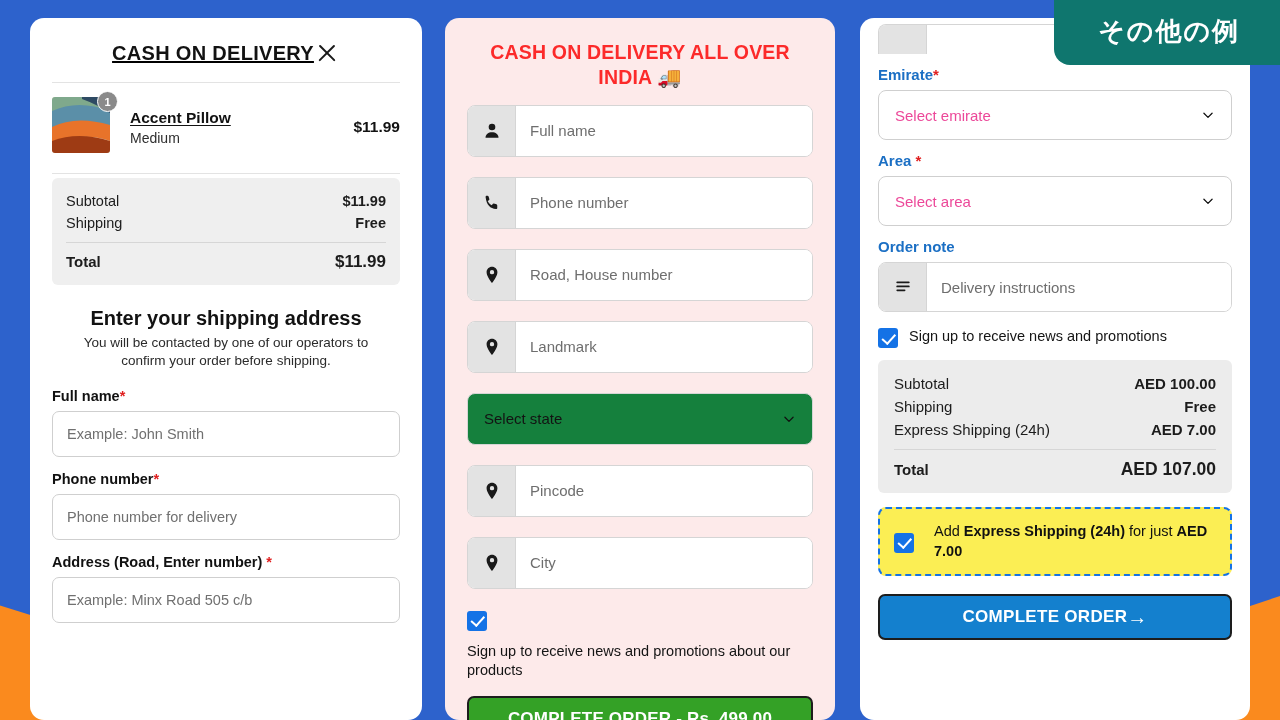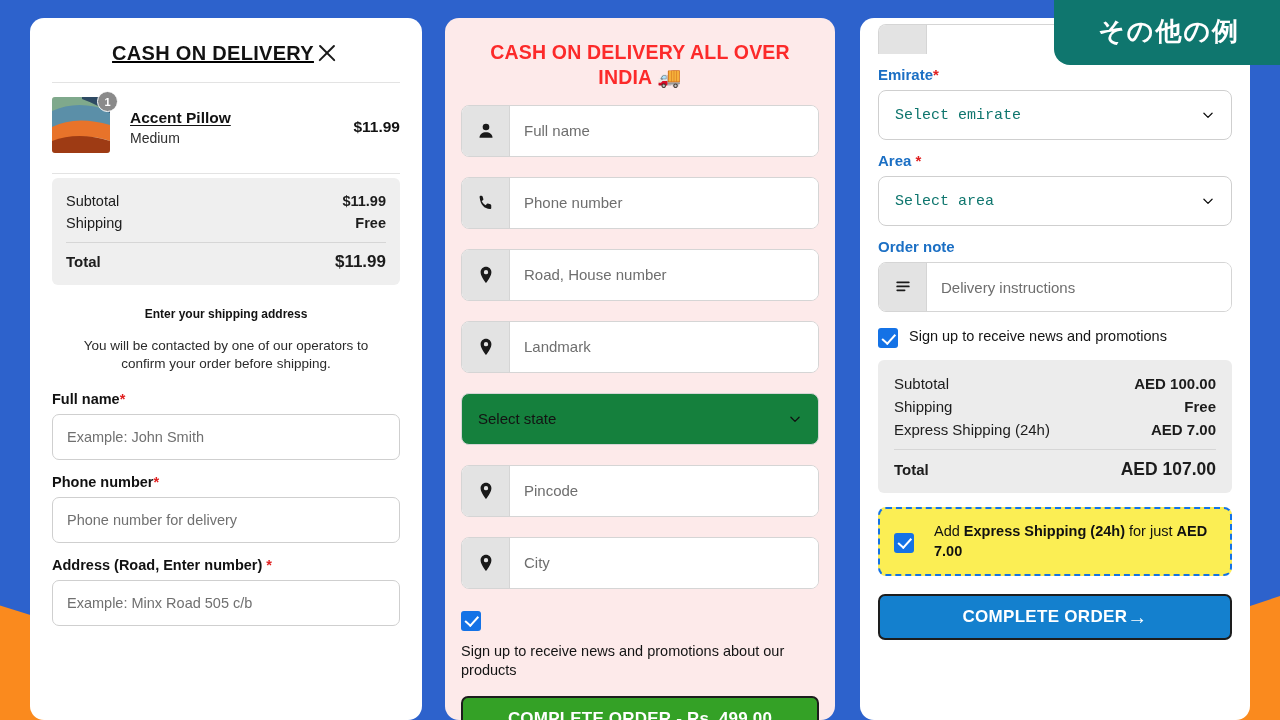--- a/index.html
+++ b/index.html
@@ -80,41 +80,41 @@
 
   .totals-box { background: #efefef; border-radius: 6px; padding: 12px 14px 10px 14px; margin-top: 4px; }
   .t-row { display: flex; justify-content: space-between; align-items: baseline; padding: 3px 0; }
   .t-label { font-size: 14.5px; color: #1c1c1c; }
   .t-value { font-size: 14.5px; color: #1c1c1c; font-weight: bold; }
   .t-sep { height: 1px; background: #d6d6d6; margin: 8px 0 6px 0; }
   .t-row.total .t-label { font-weight: bold; font-size: 15px; }
   .t-row.total .t-value { font-weight: bold; font-size: 17px; }
 
   .p1-heading {
-    text-align: center; font-size: 12px; font-weight: bold;
-    color: #121212; margin: 22px 0 16px 0;
+    text-align: center; font-size: 20px; font-weight: bold;
+    color: #121212; margin: 22px 0 4px 0;
   }
   .p1-sub {
     text-align: center; font-size: 13.5px; color: #2b2b2b;
     line-height: 1.35; padding: 0 14px; margin-bottom: 18px;
   }
   .fld-label {
     font-size: 14.5px; font-weight: bold; color: #111; margin-bottom: 7px;
   }
   .req { color: #e02020; font-weight: bold; }
   .txt-input {
     width: 100%; height: 46px; border: 1px solid #cfcfcf; border-radius: 7px;
     padding: 0 14px; font-size: 14.5px; color: #707070;
     font-family: "Liberation Sans", sans-serif; background: #fff;
     display: flex; align-items: center;
   }
   .fld-group { margin-bottom: 14px; }
 
   
-  #panel-2 { left: 445px; width: 390px; height: 702px; background: #FDEAEA; padding: 0 16px; }
+  #panel-2 { left: 445px; width: 390px; height: 702px; background: #FDEAEA; padding: 0 22px; }
   .p2-title {
     text-align: center; color: #FC2A2A; font-weight: bold;
     font-size: 19.5px; line-height: 1.3; padding: 22px 8px 14px 8px;
     letter-spacing: .2px;
   }
   .icon-input {
     display: flex; align-items: stretch; height: 52px;
     border: 1px solid #d5d5d5; border-radius: 8px; overflow: hidden;
     background: #fff; margin-bottom: 20px;
   }
@@ -161,21 +161,21 @@
     border: 1px solid #d5d5d5; border-bottom: none;
     border-radius: 8px 8px 0 0; overflow: hidden; background: #fff;
   }
   .ghost-icon { width: 48px; background: #e3e3e3; border-right: 1px solid #d5d5d5; }
   .lbl-blue {
     color: #1B6FC4; font-weight: bold; font-size: 15px; margin: 12px 0 7px 0;
   }
   .sel-3 {
     display: flex; align-items: center; justify-content: space-between;
     height: 50px; border: 1px solid #cfcfcf; border-radius: 8px;
-    padding: 0 16px; font-size: 15px; color: #0f766e; background: #fff; font-family: Liberation Mono, monospace;
+    padding: 0 16px; font-size: 15px; color: #ec4899; background: #fff;
   }
   .note-input {
     display: flex; align-items: stretch; height: 50px;
     border: 1px solid #d5d5d5; border-radius: 8px; overflow: hidden; background: #fff;
   }
   .p3-check { display: flex; align-items: center; gap: 11px; margin: 14px 0 12px 0; }
   .p3-totals { background: #ececec; border-radius: 6px; padding: 12px 16px 10px 16px; }
   .p3-totals .t-label { font-size: 15px; }
   .p3-totals .t-value { font-size: 15px; }
   .p3-totals .t-row.total .t-value { font-size: 17.5px; }

